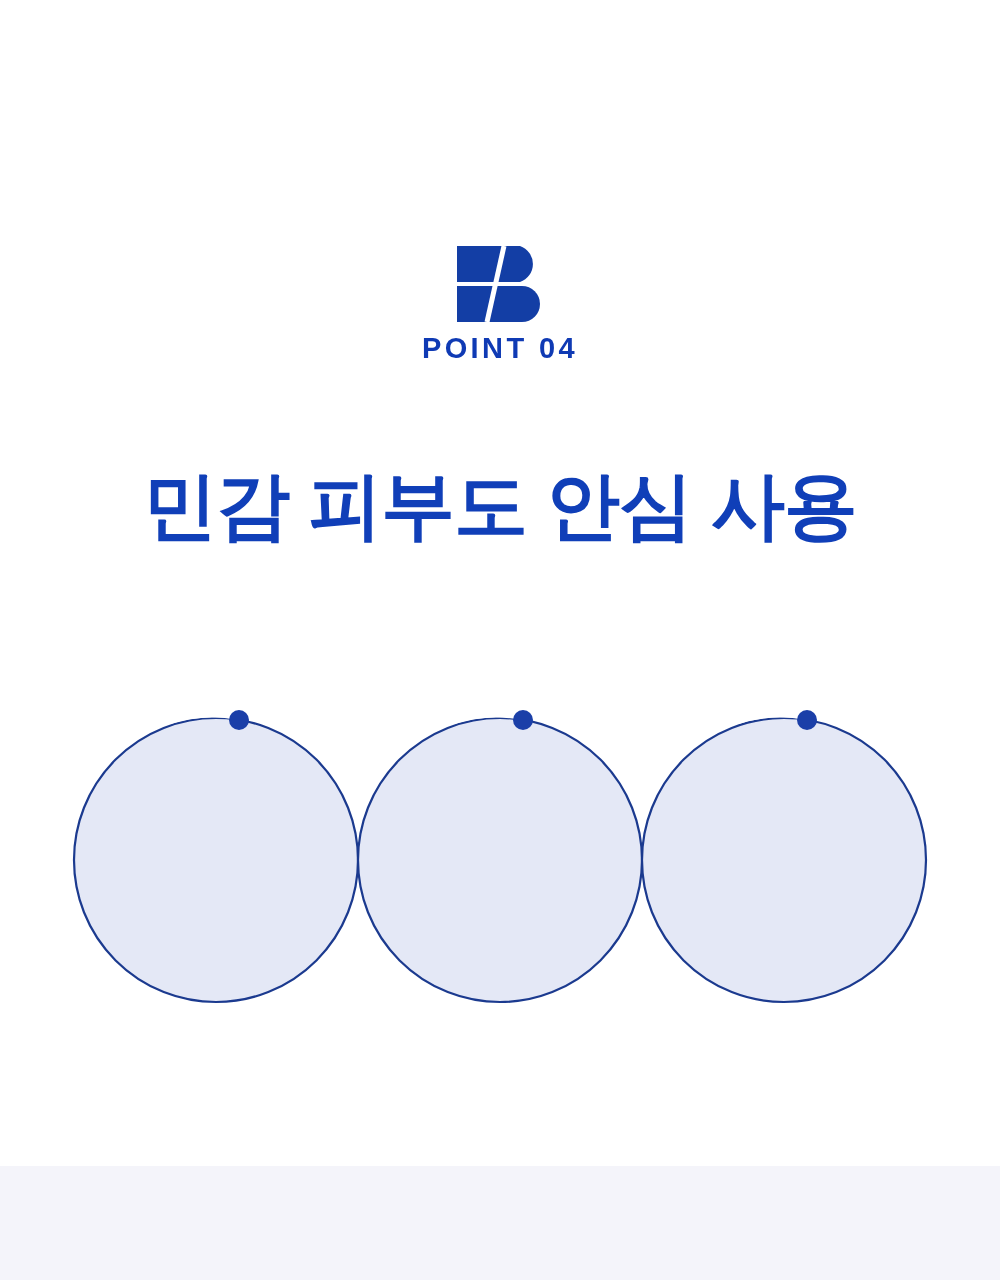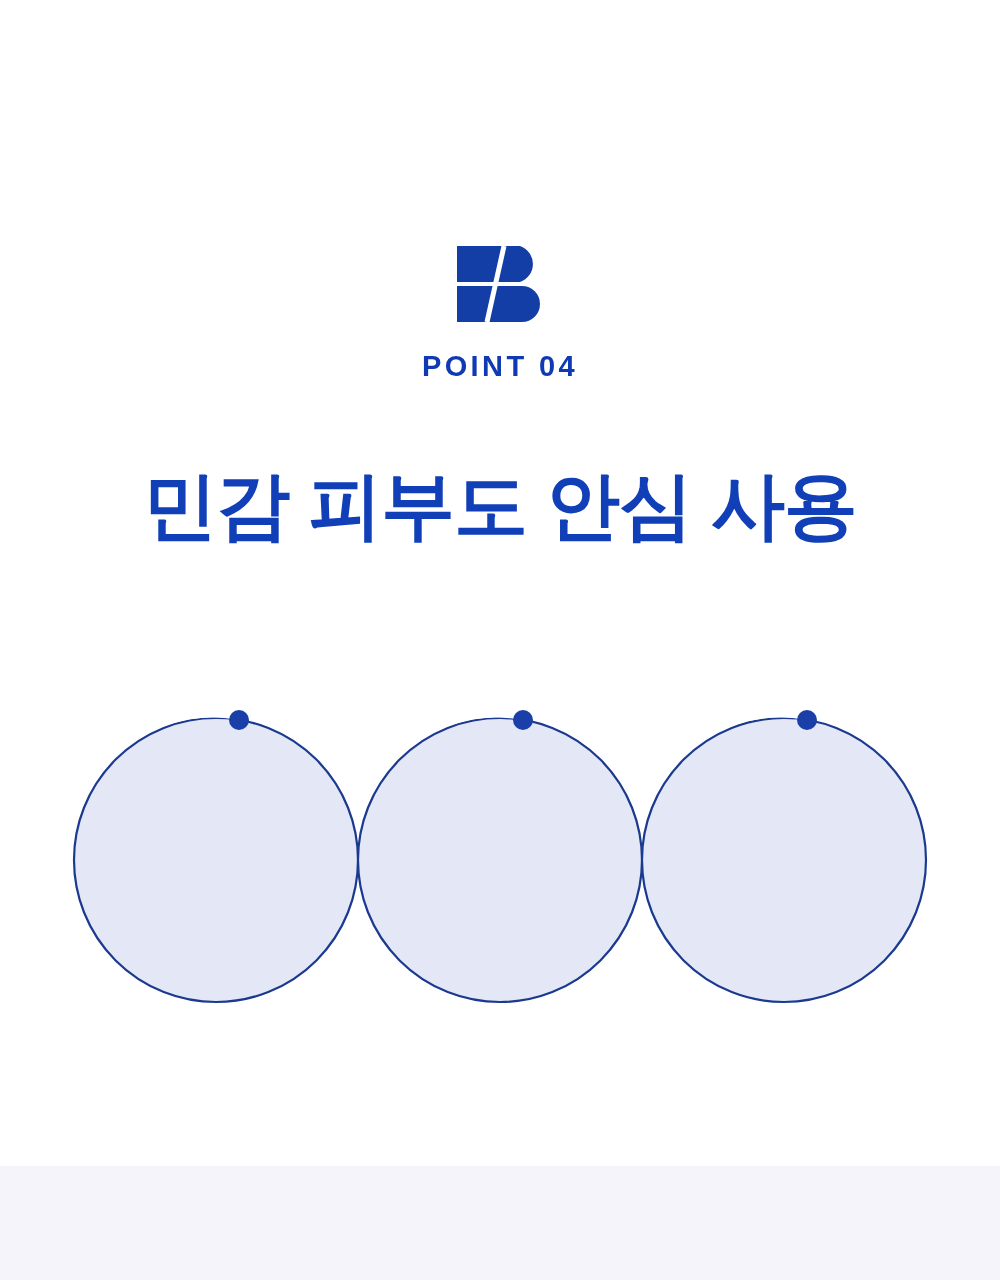--- a/index.html
+++ b/index.html
@@ -42,21 +42,21 @@
     display: flex;
     align-items: center;
     justify-content: center;
   }
   #logo-wrap svg { display: block; }
 
   
   #eyebrow {
     position: absolute;
     left: 0;
-    top: 352px;
+    top: 334px;
     width: 1000px;
     text-align: center;
     font-size: 29px;
     font-weight: 700;
     letter-spacing: 3.4px;
     color: #0f3ab4;
     line-height: 1;
   }
 
   

